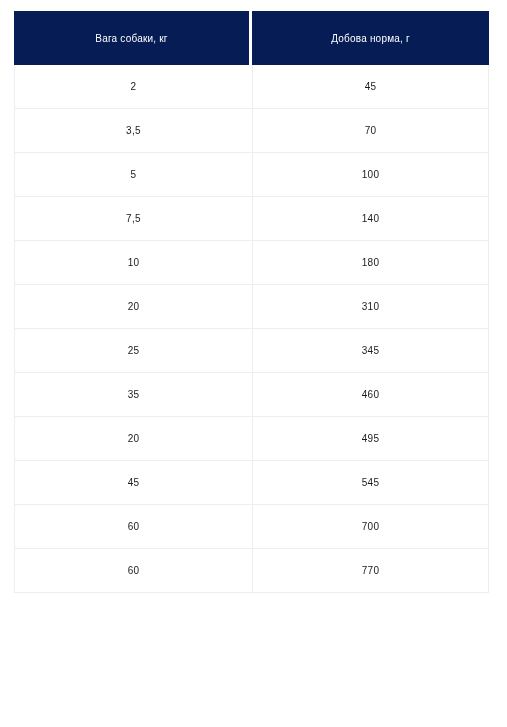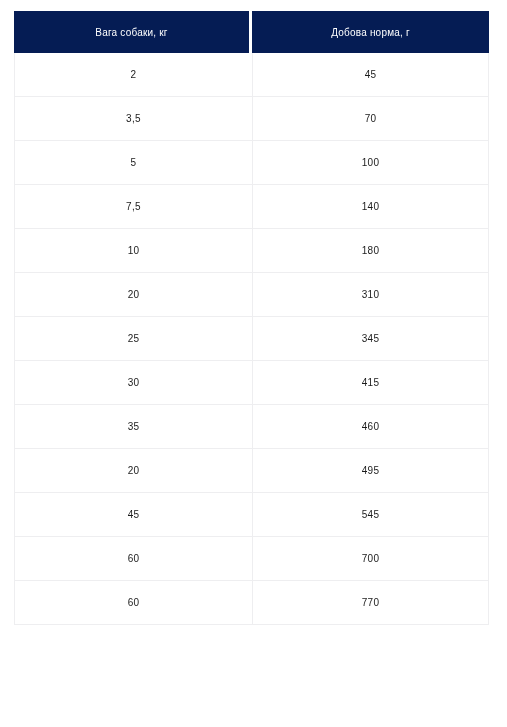--- a/index.html
+++ b/index.html
@@ -35,21 +35,21 @@
   table.feeding-table col.col-weight { width: 238px; }
   table.feeding-table col.col-norm   { width: 237px; }
 
   thead th {
     background: #051c54;
     color: #ffffff;
     font-size: 10px;
     font-weight: 400;
     letter-spacing: 0.2px;
     height: 42px;
-    padding: 0;
+    padding: 6px;
     text-align: center;
     vertical-align: middle;
     border: 0;
   }
   thead th.th-weight {
     border-right: 3px solid #ffffff;
   }
 
   tbody td {
     height: 43px;
@@ -110,24 +110,20 @@
           </tr>
           <tr>
             <td class="cell-weight">20</td>
             <td class="cell-norm">310</td>
           </tr>
           <tr>
             <td class="cell-weight">25</td>
             <td class="cell-norm">345</td>
           </tr>
           <tr>
-            <td class="cell-weight">30</td>
-            <td class="cell-norm">415</td>
-          </tr>
-          <tr>
             <td class="cell-weight">35</td>
             <td class="cell-norm">460</td>
           </tr>
           <tr>
             <td class="cell-weight">20</td>
             <td class="cell-norm">495</td>
           </tr>
           <tr>
             <td class="cell-weight">45</td>
             <td class="cell-norm">545</td>

